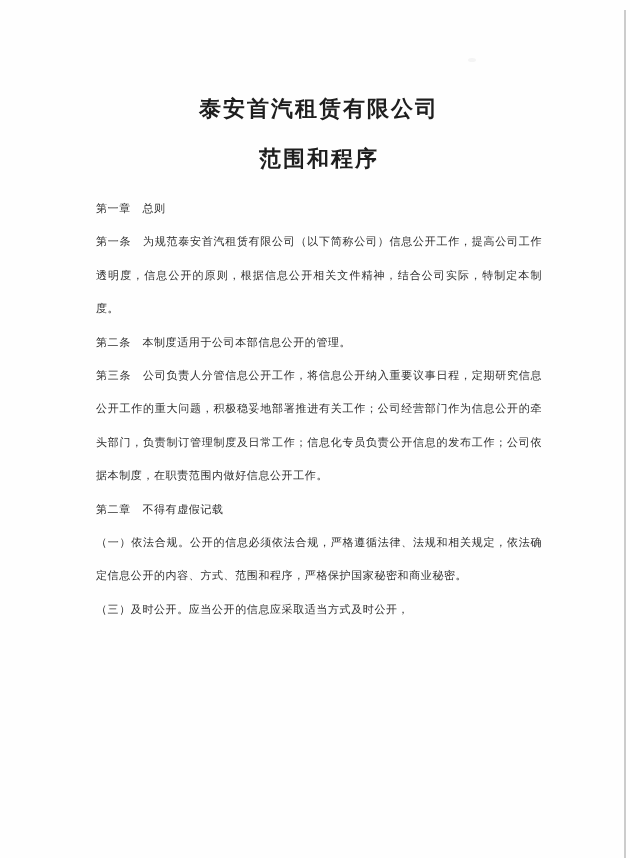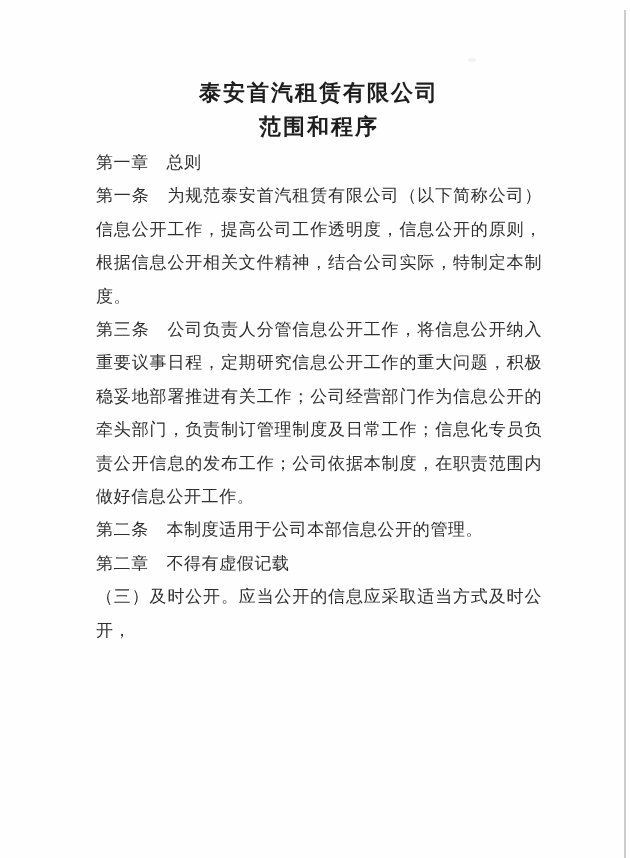--- a/index.html
+++ b/index.html
@@ -45,46 +45,47 @@
     top: 76px;
     width: 446px;
   }
   .doc-title {
     text-align: center;
     font-size: 22px;
     font-weight: bold;
     line-height: 34px;
     letter-spacing: 2px;
     color: #1e1e1e;
-    margin: 0;
+    margin: 16px;
   }
   .doc-body {
     margin-top: 2px;
   }
   .doc-body p {
     margin: 0;
-    font-size: 17px;
+    font-size: 11px;
     line-height: 33.4px;
     letter-spacing: 0.6px;
     color: #2f2f2f;
     text-align: justify;
     text-justify: inter-character;
   }
 </style>
 </head>
 <body>
 
 <div class="page">
   <div class="scan-artifact"></div>
   <div class="content">
     <div class="doc-title">泰安首汽租赁有限公司</div>
     <div class="doc-title">范围和程序</div>
     <div class="doc-body">
       <p>第一章　总则</p>
       <p>第一条　为规范泰安首汽租赁有限公司（以下简称公司）信息公开工作，提高公司工作透明度，信息公开的原则，根据信息公开相关文件精神，结合公司实际，特制定本制度。</p>
+      <p>第二条　本制度适用于公司本部信息公开的管理。</p>
       <p>第三条　公司负责人分管信息公开工作，将信息公开纳入重要议事日程，定期研究信息公开工作的重大问题，积极稳妥地部署推进有关工作；公司经营部门作为信息公开的牵头部门，负责制订管理制度及日常工作；信息化专员负责公开信息的发布工作；公司依据本制度，在职责范围内做好信息公开工作。</p>
-      <p>第二条　本制度适用于公司本部信息公开的管理。</p>
       <p>第二章　不得有虚假记载</p>
+      <p>（一）依法合规。公开的信息必须依法合规，严格遵循法律、法规和相关规定，依法确定信息公开的内容、方式、范围和程序，严格保护国家秘密和商业秘密。</p>
       <p>（三）及时公开。应当公开的信息应采取适当方式及时公开，</p>
     </div>
   </div>
   <div class="page-edge-line"></div>
 </div>
 
 </body></html>

